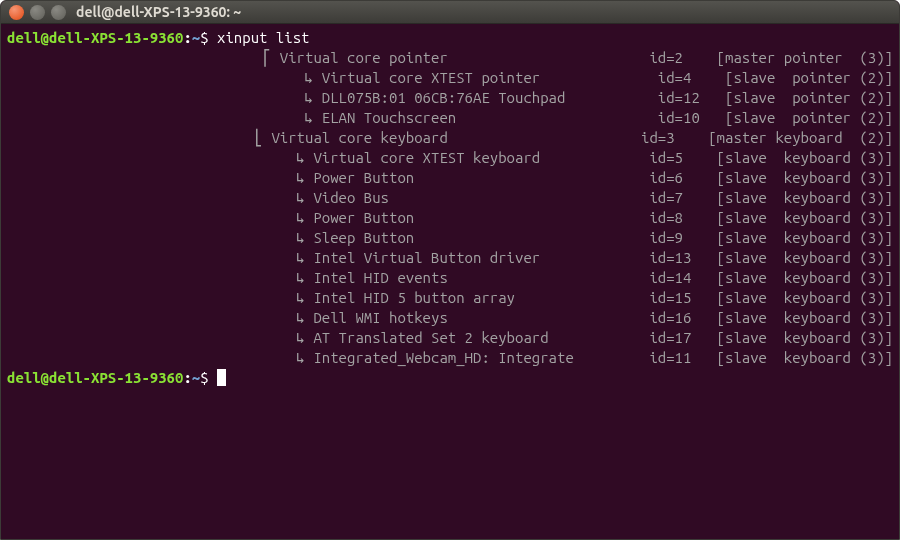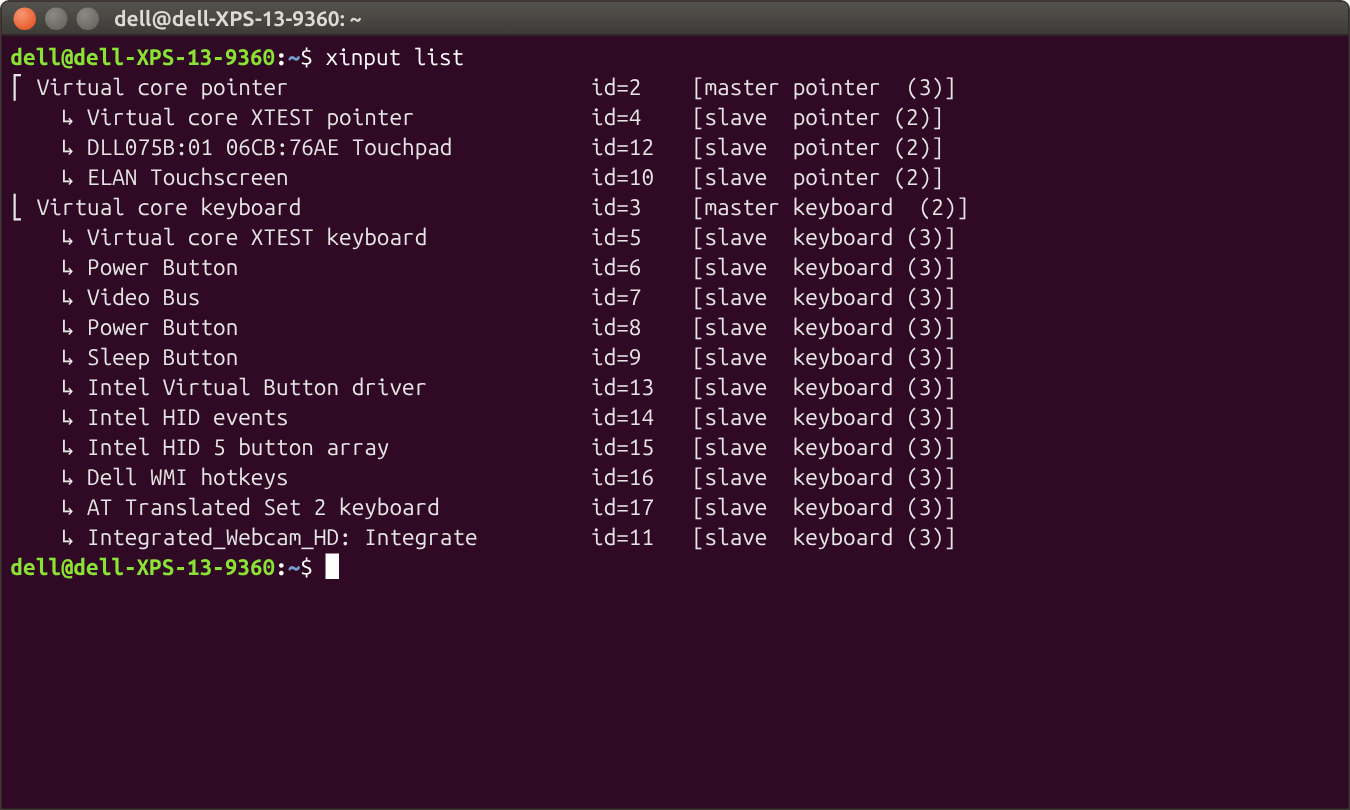--- a/index.html
+++ b/index.html
@@ -63,21 +63,21 @@
     padding: 4px 6px;
     white-space: pre;
     letter-spacing: 0;
   }
   .line { display: block; }
   .prompt-user { color: #8ae234; font-weight: bold; }
   .prompt-colon { color: #ffffff; font-weight: bold; }
   .prompt-path { color: #729fcf; font-weight: bold; }
   .prompt-dollar { color: #ffffff; }
   .cmd { color: #ffffff; }
-  .out { color: #e5e5e5; }
+  .out { color: #a3a3a3; text-align: right; }
   .cursor {
     display: inline-block;
     width: 9px;
     height: 17px;
     background: #ffffff;
     vertical-align: text-bottom;
   }
 </style>
 </head>
 <body>

